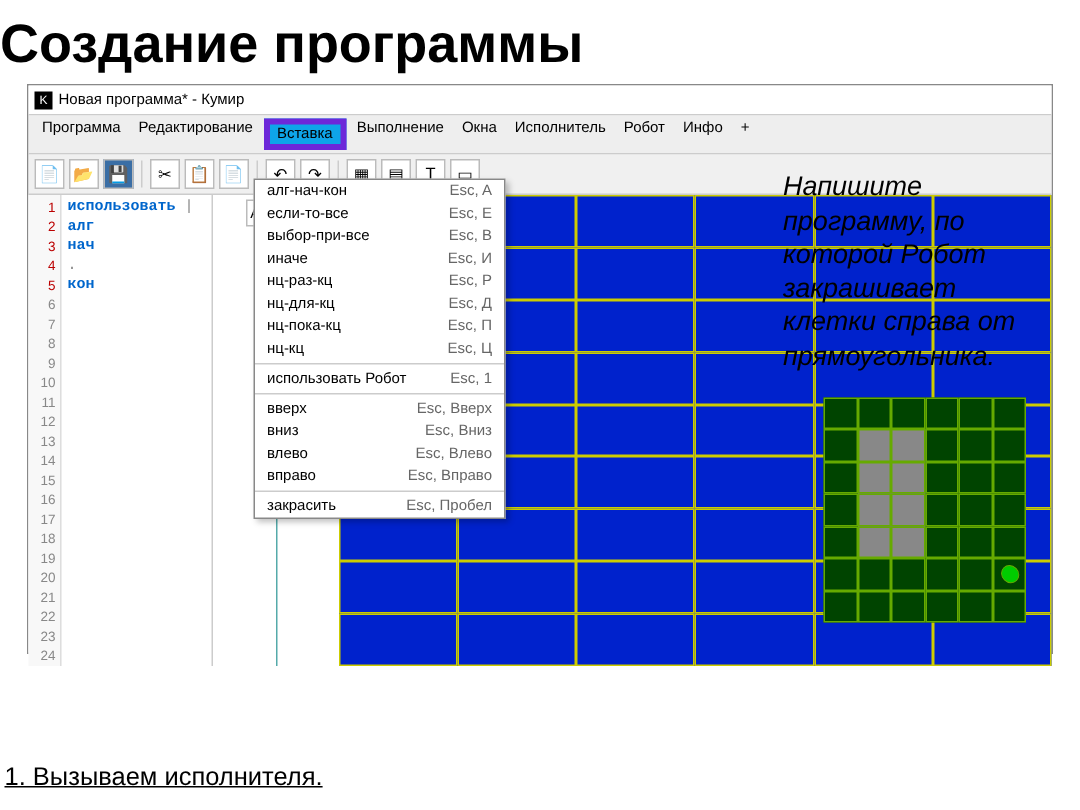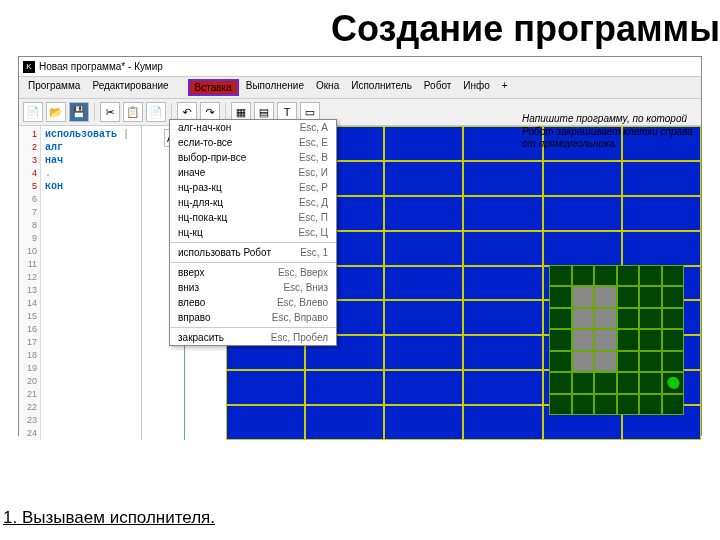--- a/index.html
+++ b/index.html
@@ -1,43 +1,43 @@
 <!DOCTYPE html>
 <html><head>
 <meta charset="utf-8">
 <style>
   * { box-sizing: border-box; }
   body { margin: 0; font-family: Arial, sans-serif; background: #fff; width: 720px; height: 540px; overflow: hidden; }
-  .title { font-size: 36px; font-weight: bold; text-align: right; padding: 8px 0 6px; margin-left: 40px; }
+  .title { font-size: 36px; font-weight: bold; text-align: left; padding: 8px 0 6px; }
   .app { margin: 0 18px; border: 1px solid #888; background: #f4f4f4; position: relative; height: 380px; }
   .titlebar { display: flex; align-items: center; background: #fff; border-bottom: 1px solid #ccc; height: 20px; font-size: 10px; padding: 0 4px; }
   .titlebar .icon { width: 12px; height: 12px; background: #000; color: #fff; font-size: 8px; display: inline-flex; align-items: center; justify-content: center; margin-right: 4px; }
   .menubar { display: flex; gap: 2px; background: #eee; border-bottom: 1px solid #ccc; font-size: 10px; padding: 2px 4px; }
   .menubar span { padding: 1px 5px; cursor: pointer; }
-  .menubar .active { background: #b91c1c; border: 2px solid #6d28d9; margin-left: 12px; }
+  .menubar .active { background: #0ea5e9; border: 4px solid #6d28d9; }
   .toolbar { display: flex; gap: 3px; background: #f0f0f0; border-bottom: 1px solid #ccc; padding: 3px 4px; align-items: center; }
   .tbtn { width: 20px; height: 20px; background: #fff; border: 1px solid #bbb; display: inline-flex; align-items: center; justify-content: center; font-size: 11px; }
   .tsep { width: 1px; height: 18px; background: #ccc; margin: 0 2px; }
   .body { display: flex; height: calc(100% - 64px); background: #fff; }
   .gutter { width: 22px; background: #f8f8f8; border-right: 1px solid #ddd; font-size: 9px; color: #888; text-align: right; padding: 2px 3px; line-height: 13px; }
   .gutter .dirty { color: #b00; }
   .editor { flex: 0 0 100px; font-family: Liberation Mono, monospace; font-size: 10px; line-height: 13px; padding: 2px 4px; color: #000; position: relative; }
   .editor .kw { color: #0066cc; font-weight: bold; }
   .editor .pl { color: #888; }
   .dropdown { position: absolute; left: 150px; top: 62px; width: 168px; background: #fff; border: 1px solid #888; box-shadow: 2px 2px 4px rgba(0,0,0,0.25); font-size: 10px; z-index: 5; }
   .ddrow { display: flex; justify-content: space-between; padding: 2px 8px; cursor: pointer; }
   .ddsep { height: 1px; background: #ccc; margin: 2px 0; }
   .midcol { flex: 0 0 85px; border-left: 1px solid #ccc; background: #fff; position: relative; }
   .midcol .vline { position: absolute; left: 50%; top: 0; bottom: 0; width: 1px; background: #5aa; }
   .smallicons { position: absolute; top: 3px; right: 4px; display: flex; gap: 2px; }
   .smallicons .tbtn { width: 18px; height: 18px; font-size: 10px; }
   .field { flex: 1; background: #0022cc; position: relative; }
   .grid { position: absolute; inset: 0; display: grid; grid-template-columns: repeat(6, 1fr); grid-template-rows: repeat(9, 1fr); }
   .grid div { border: 1px solid #cccc00; }
-  .task { position: absolute; right: 18px; top: 113px; width: 180px; font-style: italic; font-size: 10px; line-height: 1.25; z-index: 20; }
+  .task { position: absolute; right: 18px; top: 113px; width: 180px; font-style: italic; font-size: 18px; line-height: 1.25; z-index: 20; }
   .mini { position: absolute; right: 36px; top: 265px; width: 135px; height: 150px; background: #004400; display: grid; grid-template-columns: repeat(6, 1fr); grid-template-rows: repeat(7, 1fr); z-index: 20; }
   .mini div { border: 1px solid #66aa00; }
   .mini .fill { background: #888; }
   .mini .robot { background: #00cc00; border-radius: 50%; transform: rotate(45deg) scale(0.6); }
   .footer { position: absolute; left: 3px; bottom: 12px; font-size: 17px; }
   .footer .u { text-decoration: underline; }
 </style>
 </head>
 <body>
 

